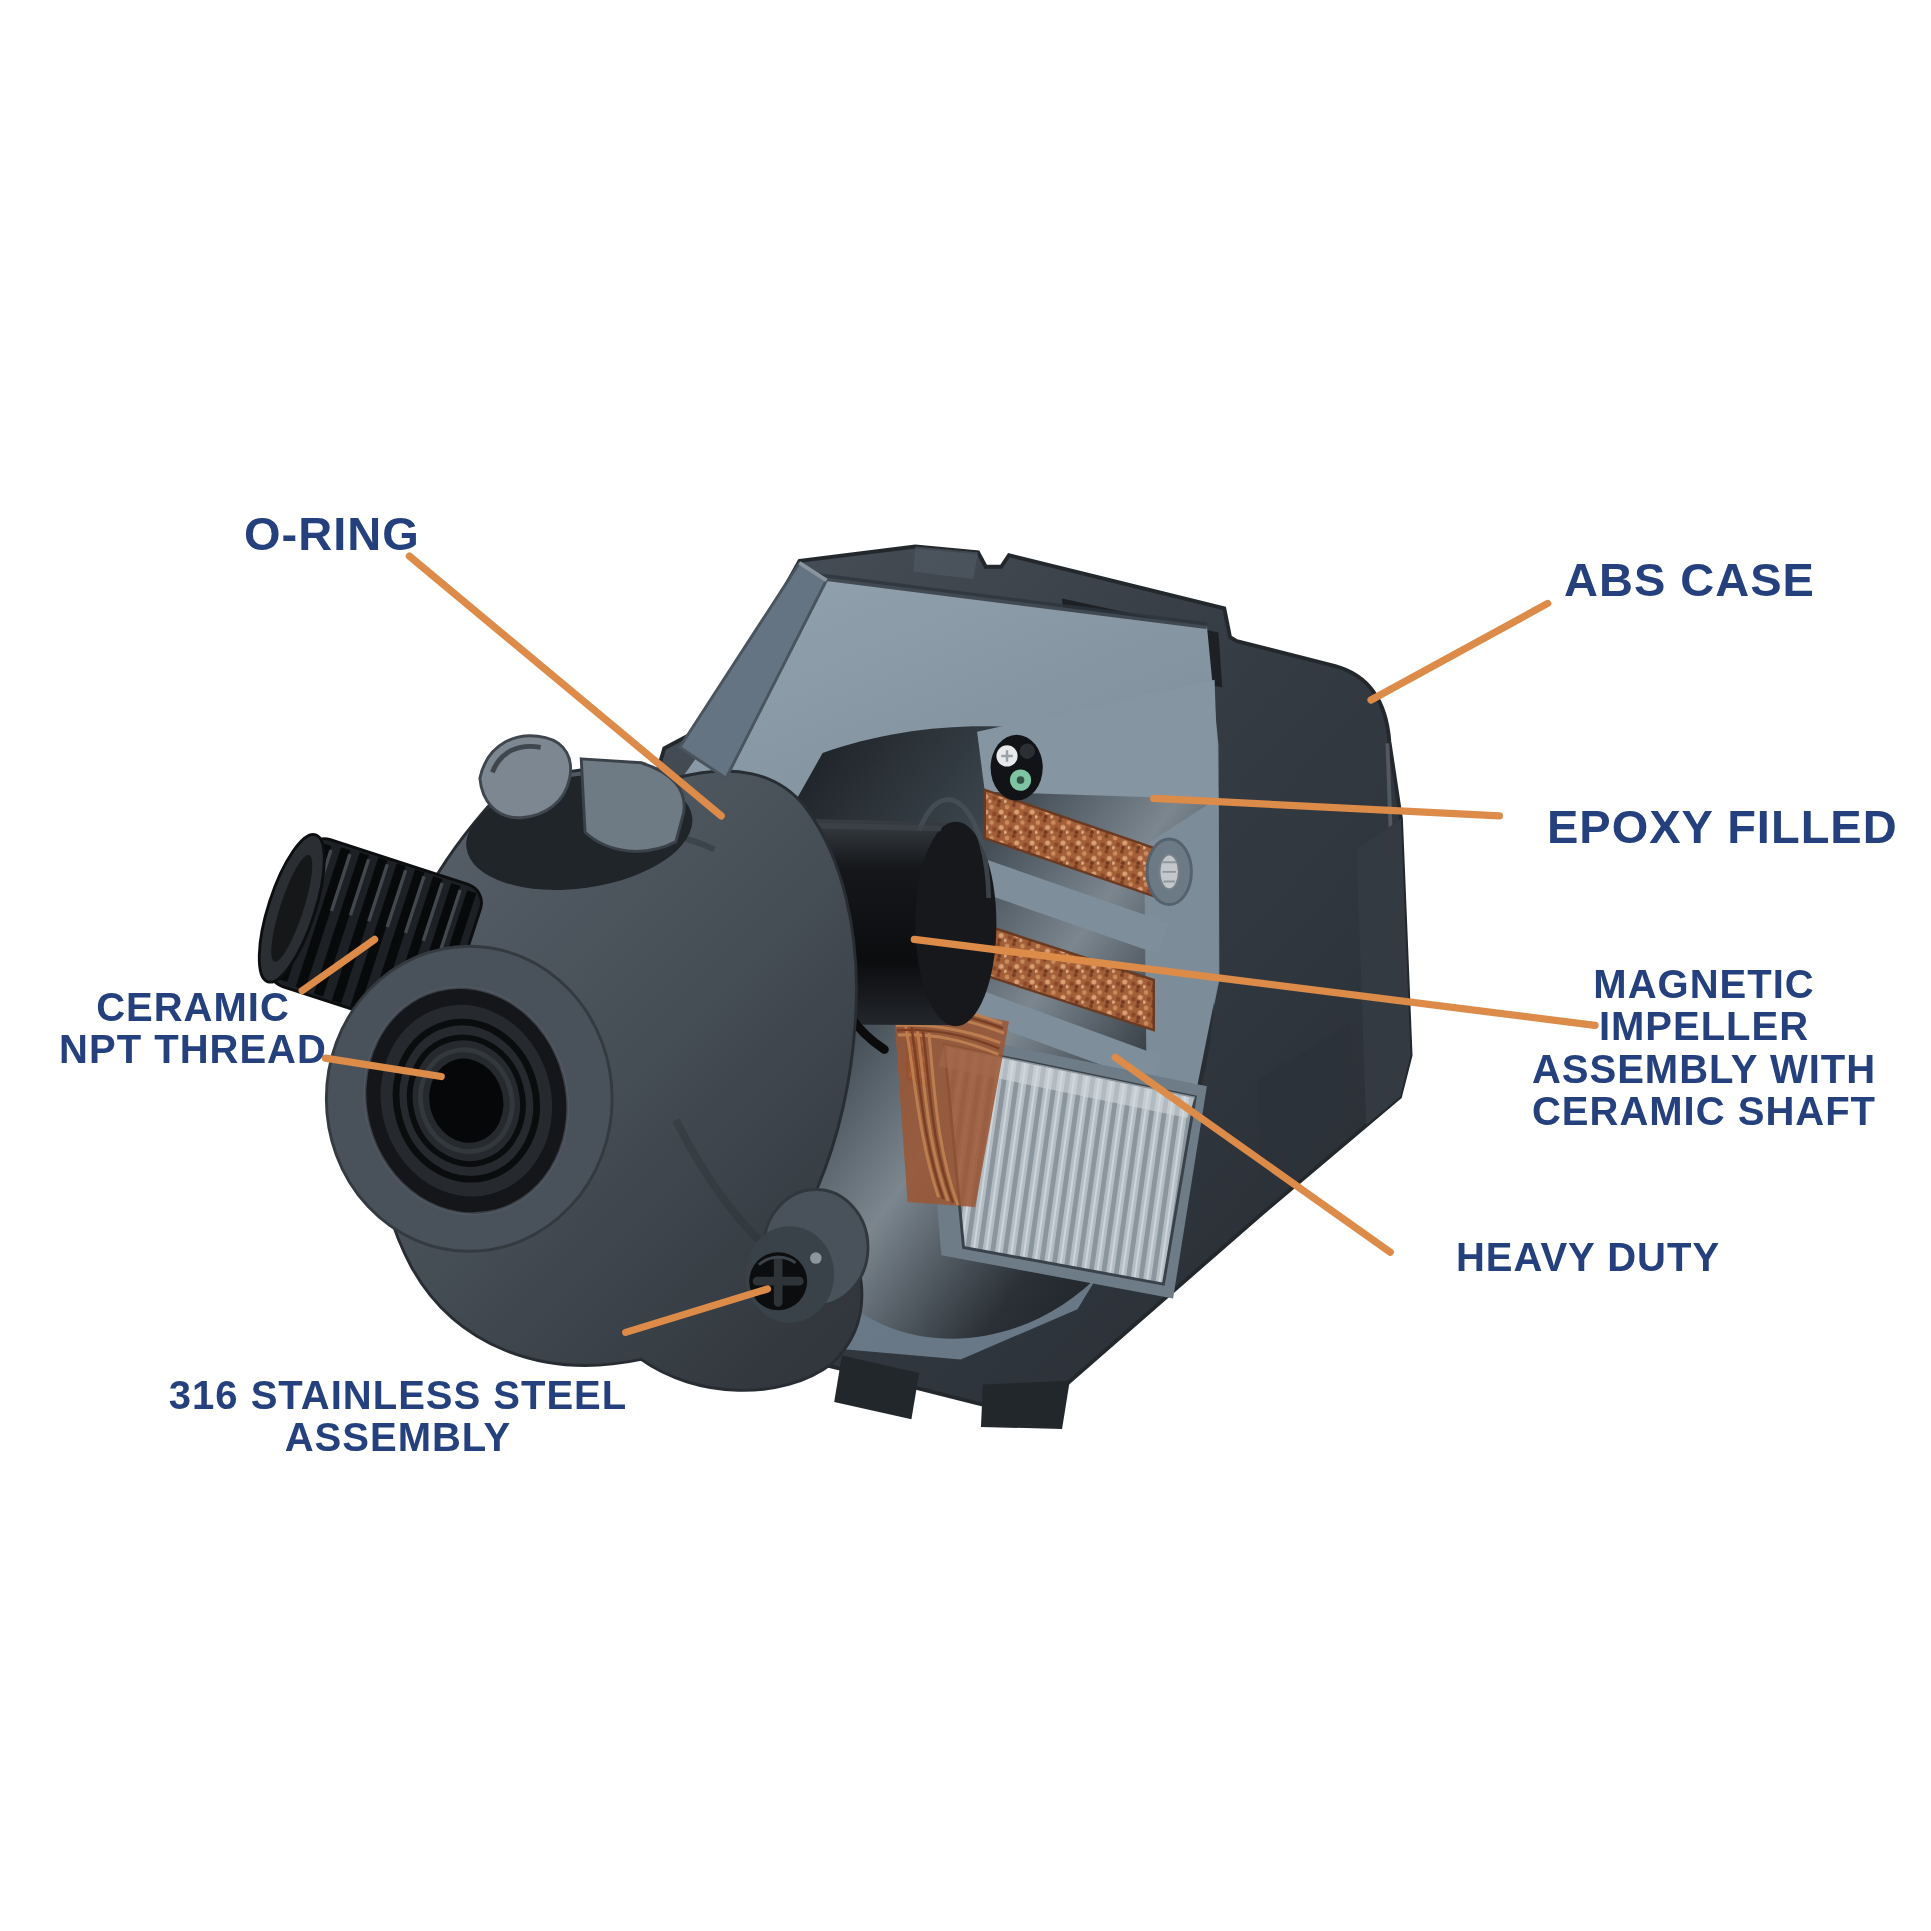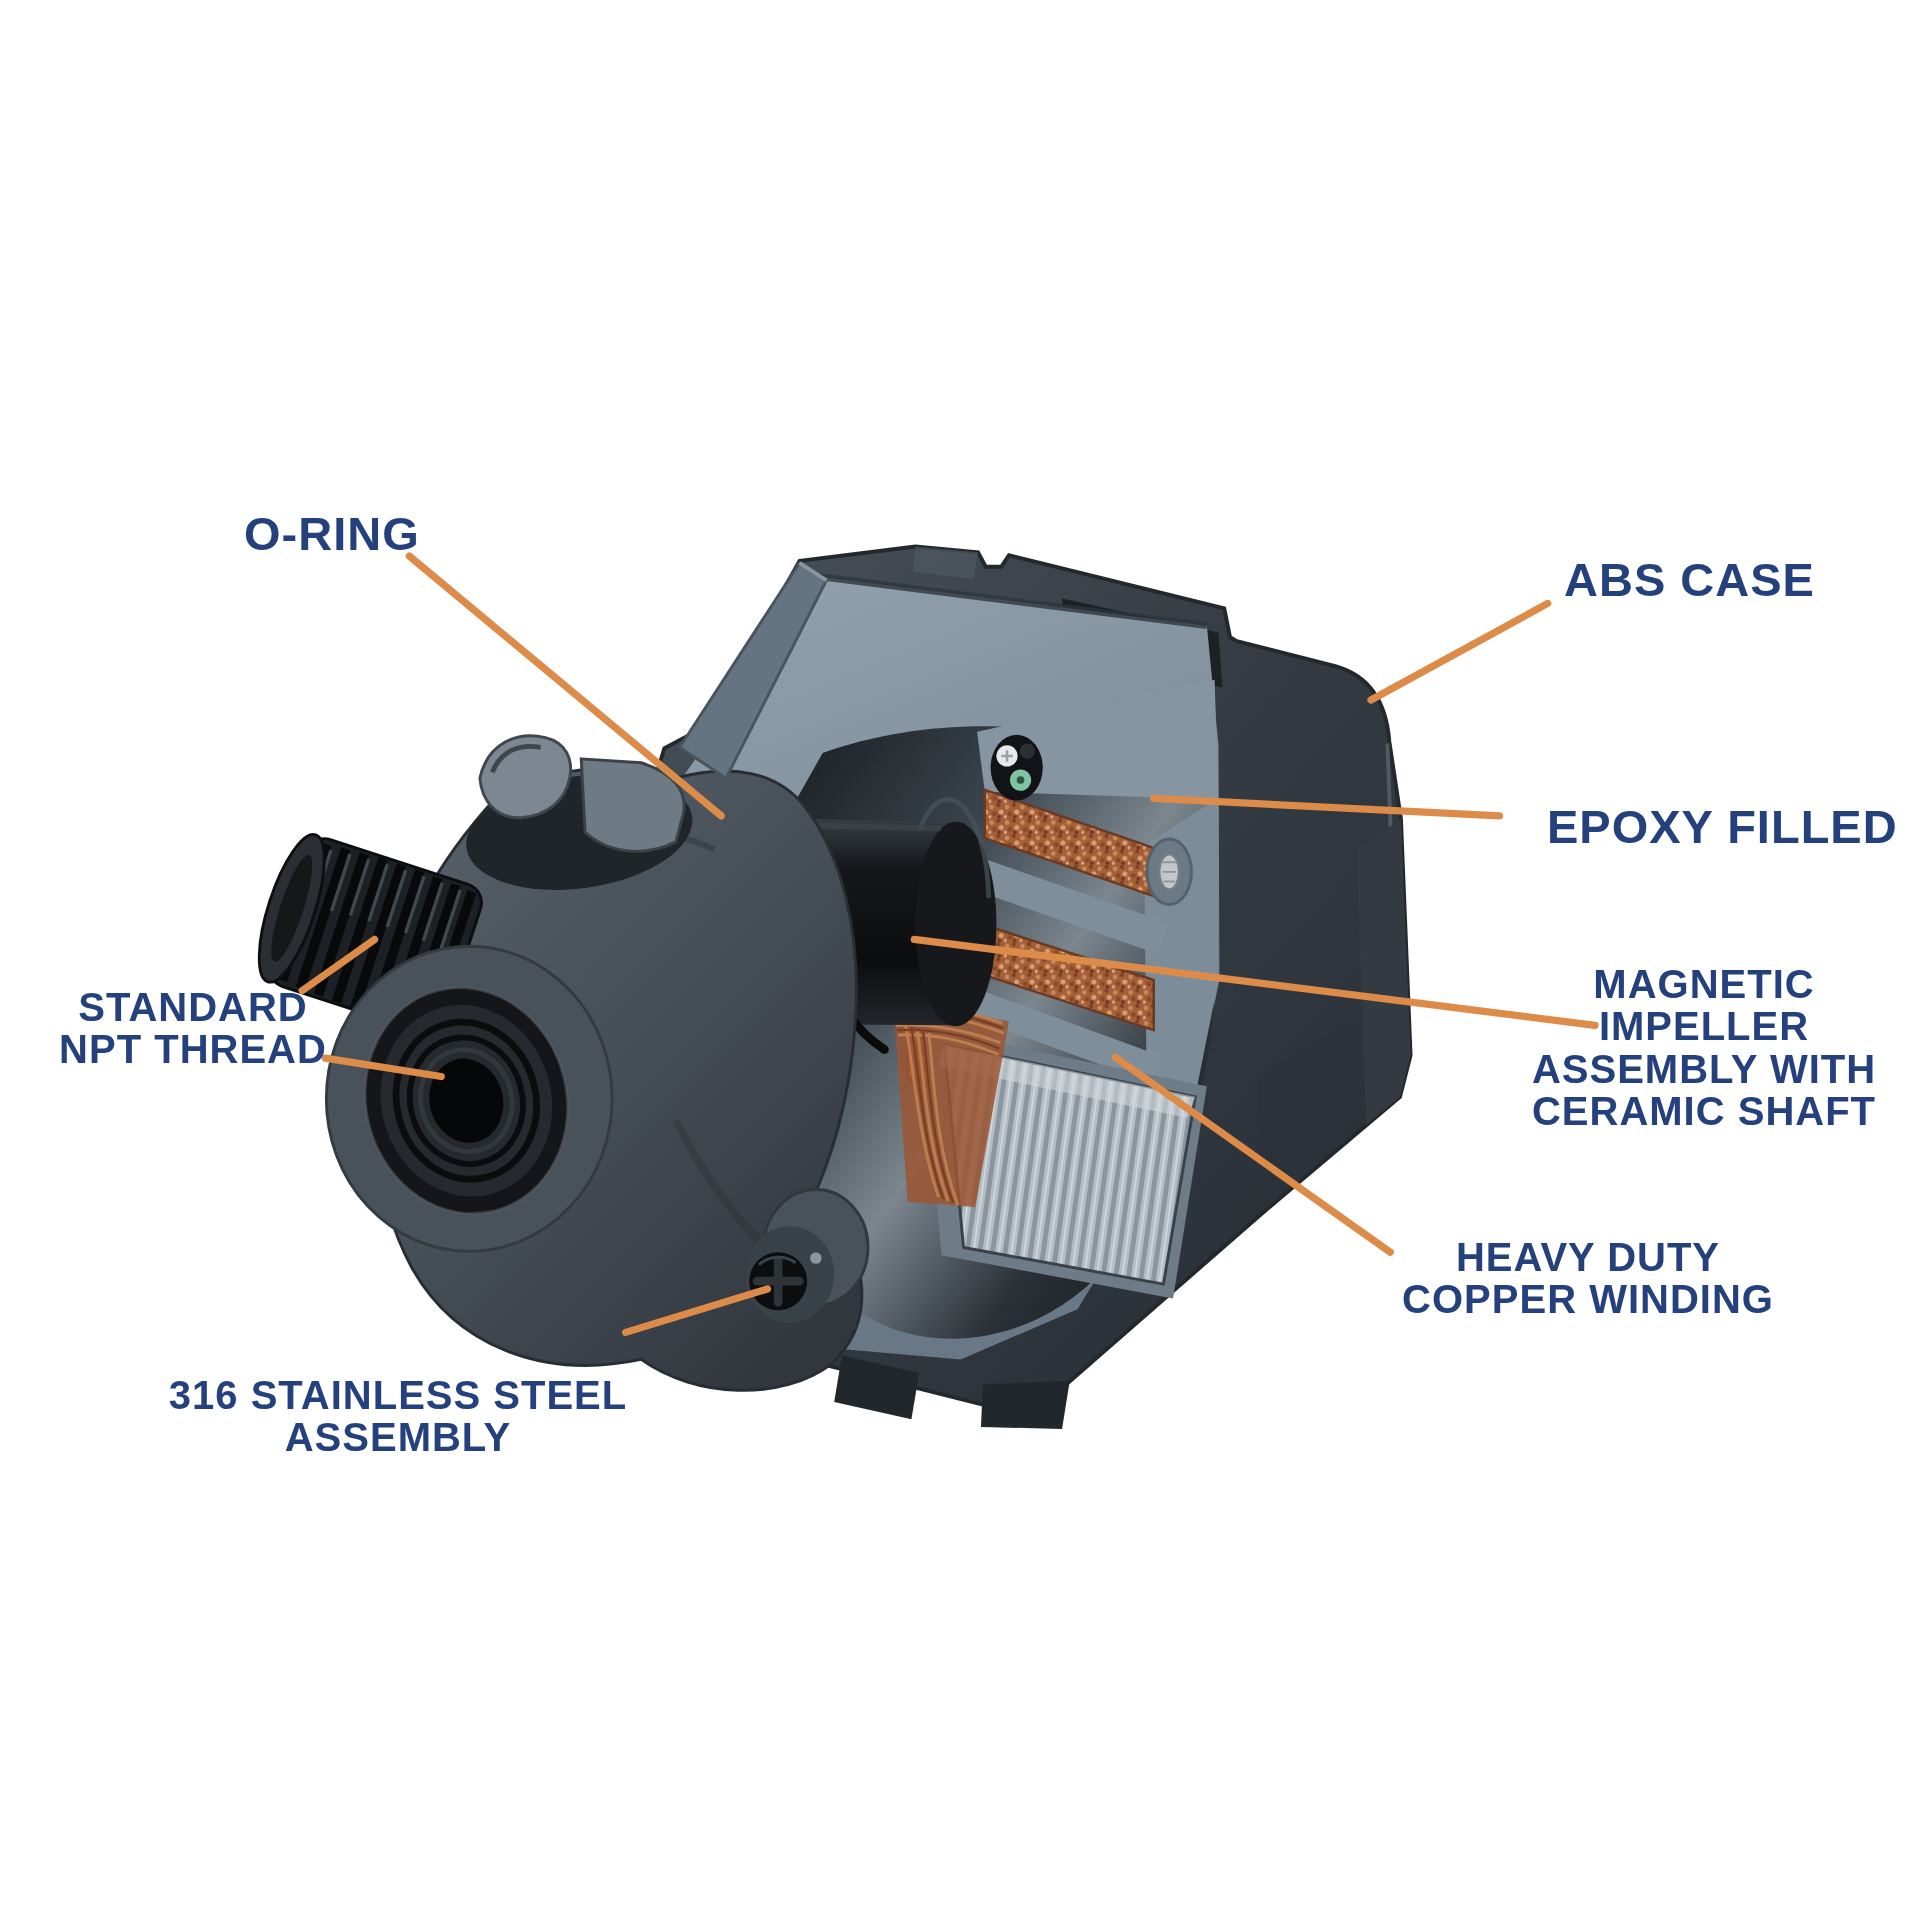--- a/index.html
+++ b/index.html
@@ -255,27 +255,26 @@
   <div id="lbl-epoxy" class="lbl lbl-single">EPOXY FILLED</div>
 
   <div id="lbl-magnetic" class="lbl lbl-multi center">
     <div class="ln">MAGNETIC</div>
     <div class="ln">IMPELLER</div>
     <div class="ln">ASSEMBLY WITH</div>
     <div class="ln">CERAMIC SHAFT</div>
   </div>
 
   <div id="lbl-npt" class="lbl lbl-multi center">
-    <div class="ln">STANDARD</div>
+    <div class="ln">CERAMIC</div>
     <div class="ln">NPT THREAD</div>
   </div>
 
   <div id="lbl-heavy" class="lbl lbl-multi center">
     <div class="ln">HEAVY DUTY</div>
-    <div class="ln">COPPER WINDING</div>
   </div>
 
   <div id="lbl-fast" class="lbl lbl-multi center">
     <div class="ln">316 STAINLESS STEEL</div>
     <div class="ln">ASSEMBLY</div>
   </div>
 
 </div>
 
 

